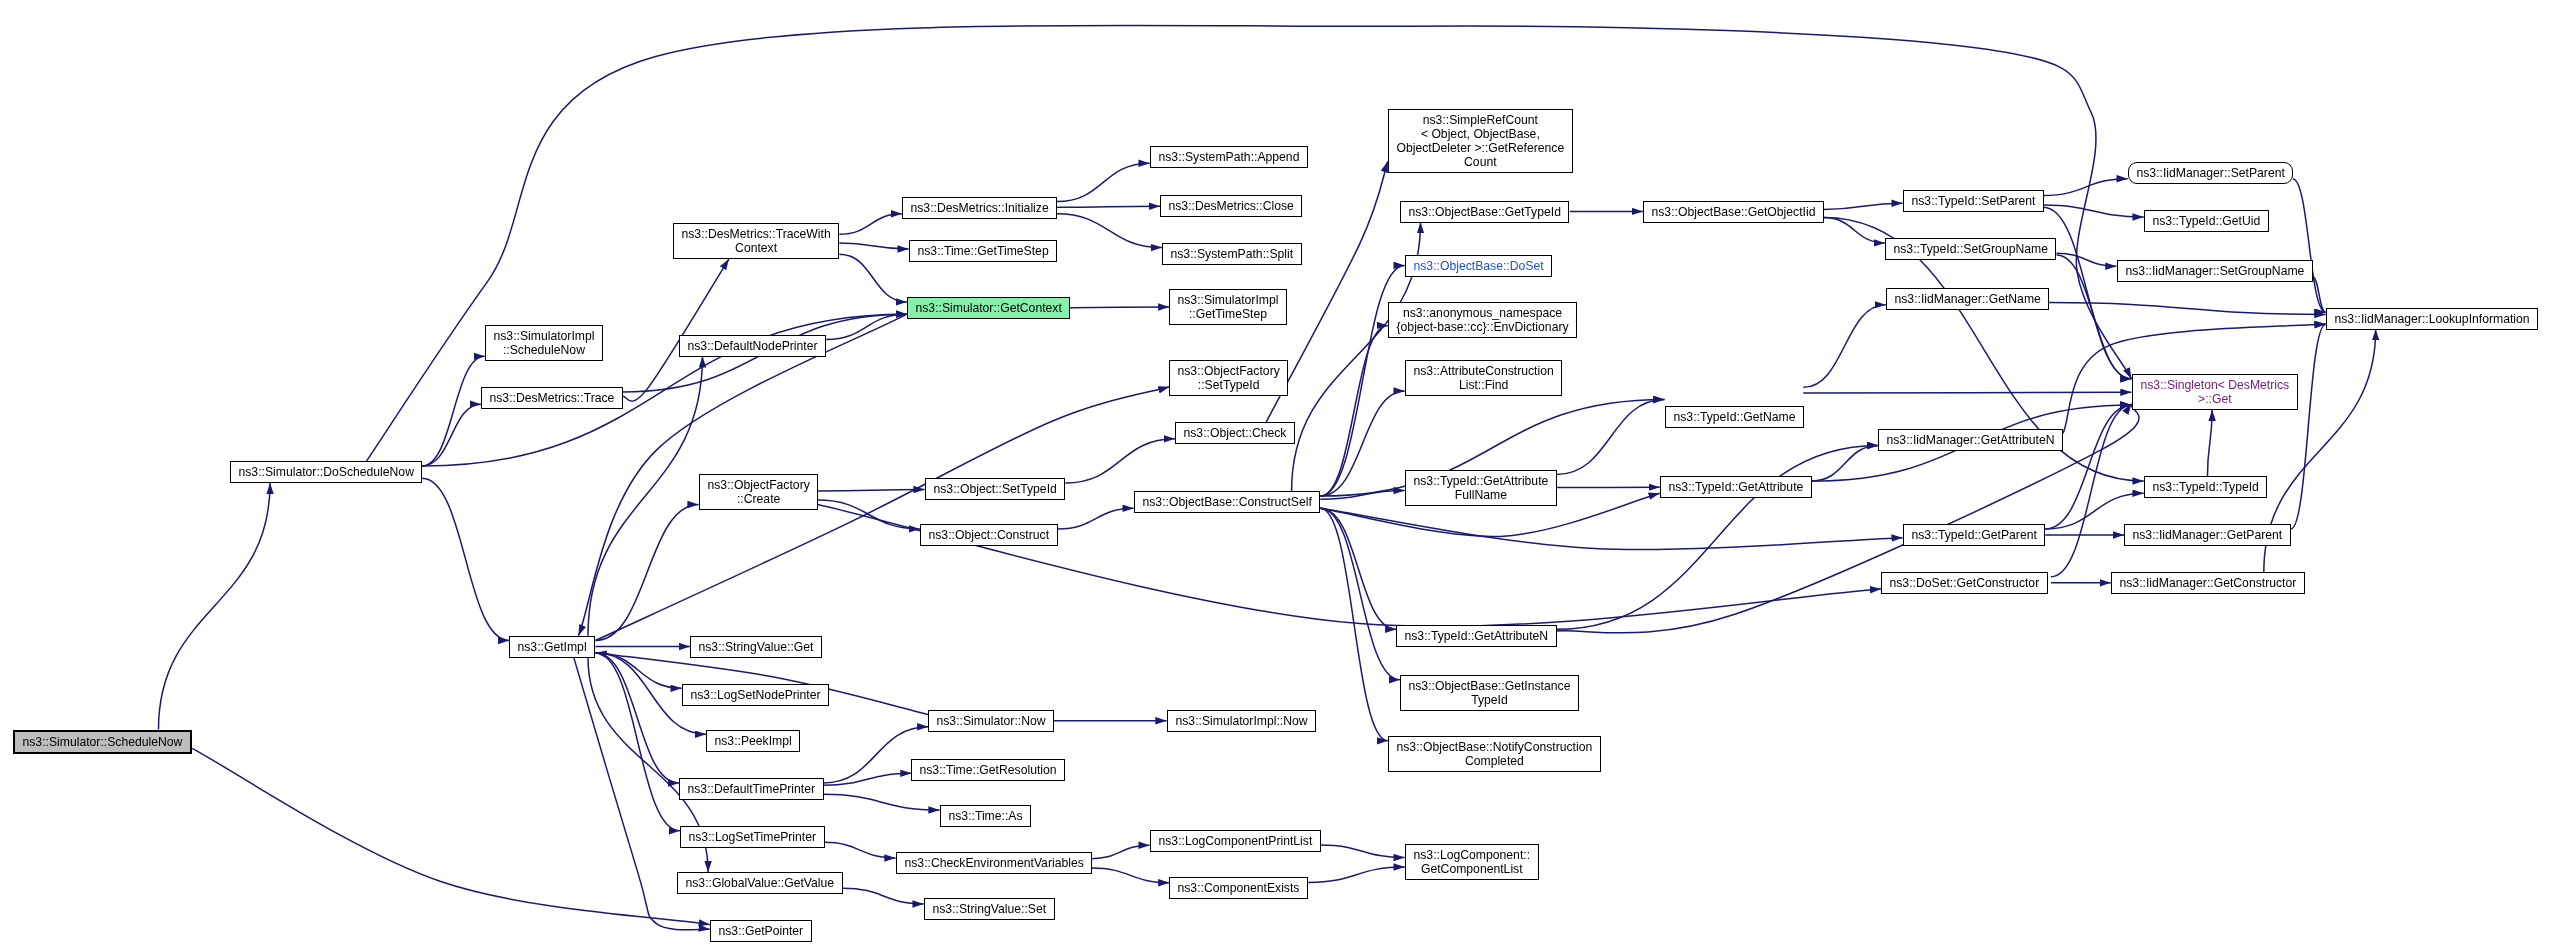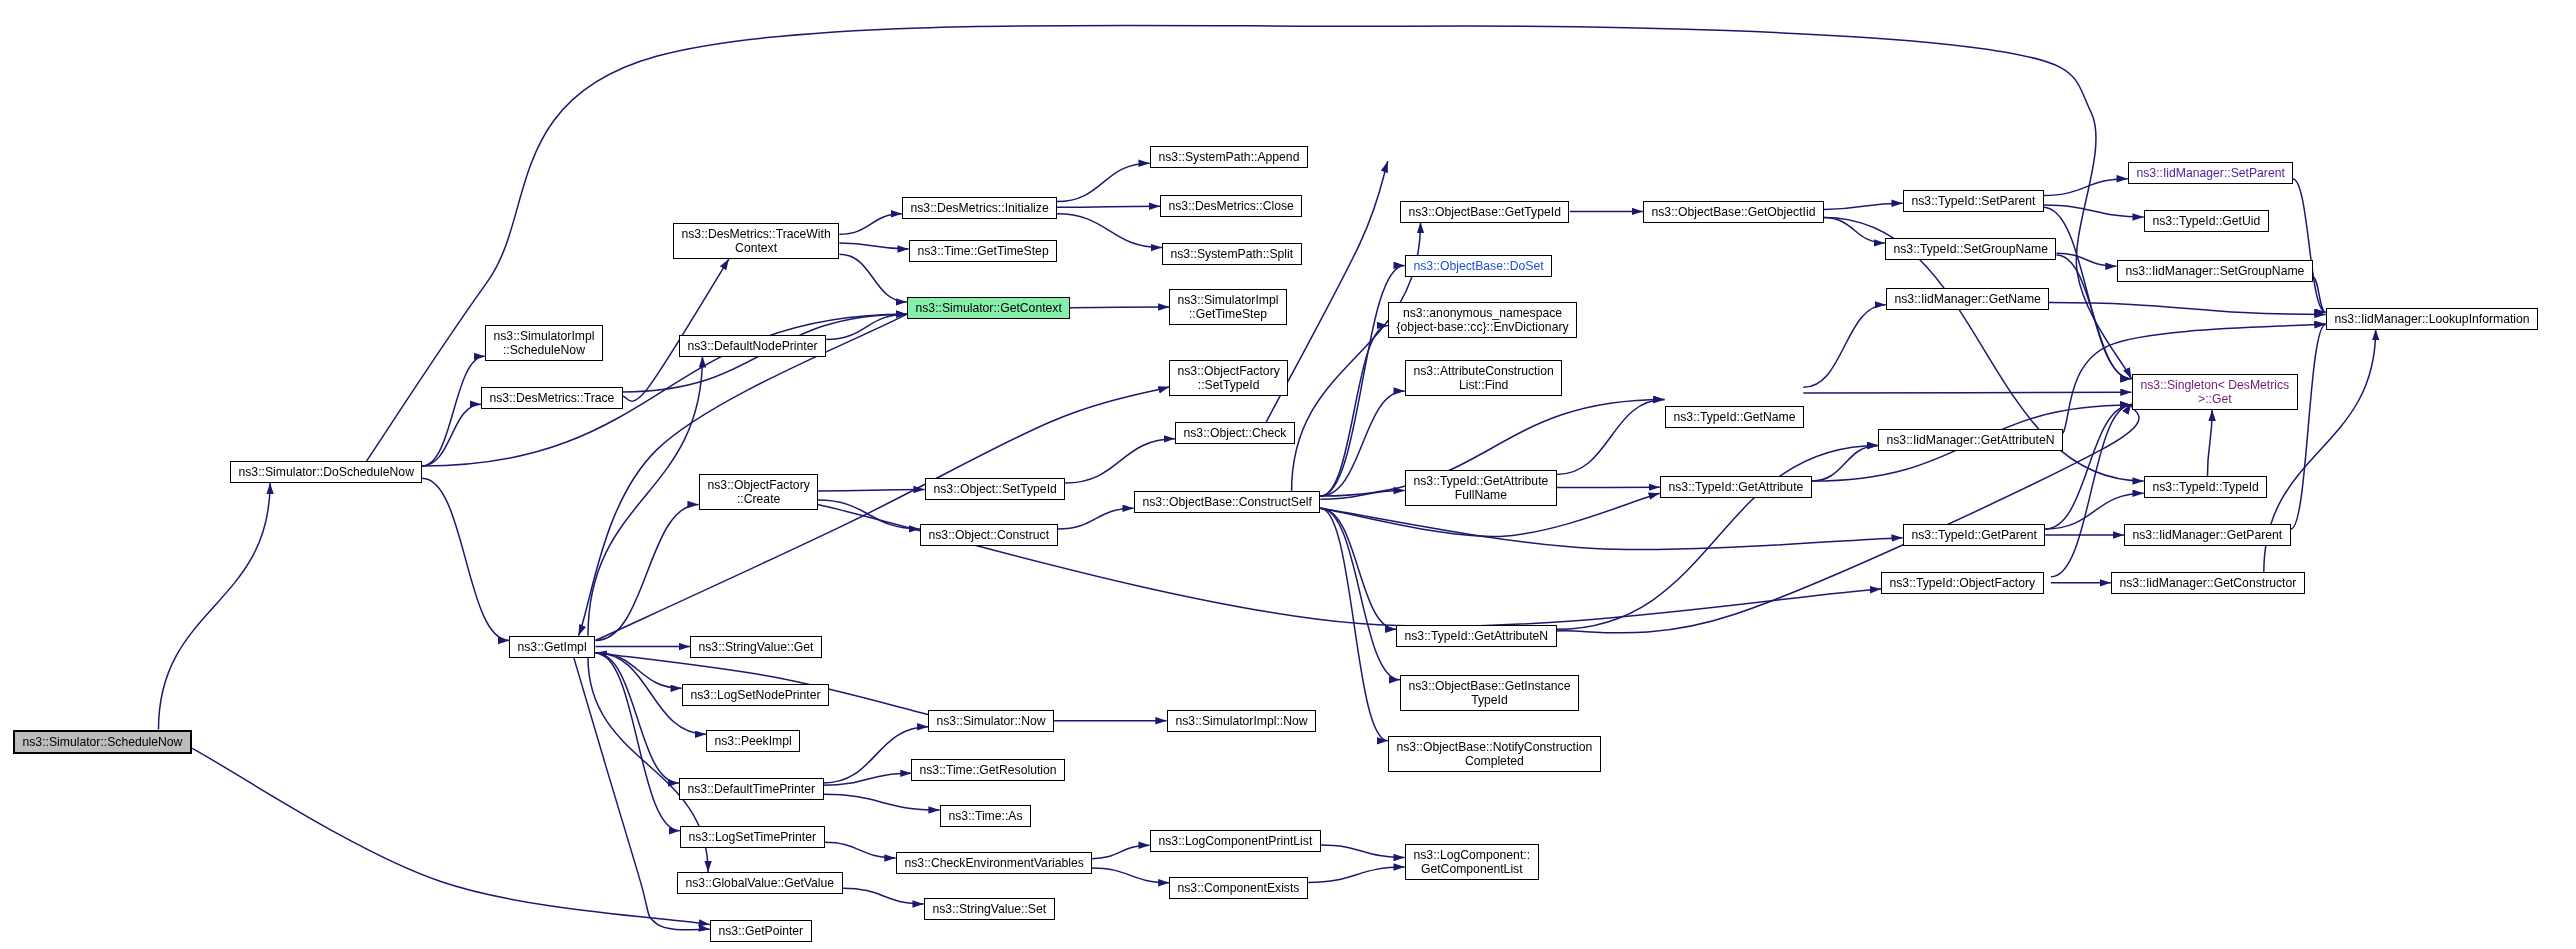--- a/index.html
+++ b/index.html
@@ -228,20 +228,26 @@
     </div>
     <div class="node" style="left: 677px; top: 872px; background: rgb(255, 255, 255); border-color: rgb(0, 0, 0); color: rgb(0, 0, 0);">
       <div class="nl">ns3::GlobalValue::GetValue</div>
     </div>
     <div class="node" style="left: 924px; top: 898px; background: rgb(255, 255, 255); border-color: rgb(0, 0, 0); color: rgb(0, 0, 0);">
       <div class="nl">ns3::StringValue::Set</div>
     </div>
     <div class="node" style="left: 710px; top: 920px; background: rgb(255, 255, 255); border-color: rgb(0, 0, 0); color: rgb(0, 0, 0);">
       <div class="nl">ns3::GetPointer</div>
     </div>
+    <div class="node" style="left: 1388px; top: 109px; background: rgb(255, 255, 255); border-color: rgb(0, 0, 0); color: rgb(0, 0, 0);">
+      <div class="nl">ns3::SimpleRefCount</div>
+      <div class="nl">&lt; Object, ObjectBase,</div>
+      <div class="nl">ObjectDeleter &gt;::GetReference</div>
+      <div class="nl">Count</div>
+    </div>
     <div class="node" style="left: 1400px; top: 201px; background: rgb(255, 255, 255); border-color: rgb(0, 0, 0); color: rgb(0, 0, 0);">
       <div class="nl">ns3::ObjectBase::GetTypeId</div>
     </div>
     <div class="node" style="left: 1405px; top: 255px; background: rgb(255, 255, 255); border-color: rgb(0, 0, 0); color: #1d4ed8;">
       <div class="nl">ns3::ObjectBase::DoSet</div>
     </div>
     <div class="node" style="left: 1388px; top: 302px; background: rgb(255, 255, 255); border-color: rgb(0, 0, 0); color: rgb(0, 0, 0);">
       <div class="nl">ns3::anonymous_namespace</div>
       <div class="nl">{object-base::cc}::EnvDictionary</div>
     </div>
@@ -282,23 +288,23 @@
     <div class="node" style="left: 1886px; top: 288px; background: rgb(255, 255, 255); border-color: rgb(0, 0, 0); color: rgb(0, 0, 0);">
       <div class="nl">ns3::IidManager::GetName</div>
     </div>
     <div class="node" style="left: 1878px; top: 429px; background: rgb(255, 255, 255); border-color: rgb(0, 0, 0); color: rgb(0, 0, 0);">
       <div class="nl">ns3::IidManager::GetAttributeN</div>
     </div>
     <div class="node" style="left: 1903px; top: 524px; background: rgb(255, 255, 255); border-color: rgb(0, 0, 0); color: rgb(0, 0, 0);">
       <div class="nl">ns3::TypeId::GetParent</div>
     </div>
     <div class="node" style="left: 1881px; top: 572px; background: rgb(255, 255, 255); border-color: rgb(0, 0, 0); color: rgb(0, 0, 0);">
-      <div class="nl">ns3::TypeId::ObjectFactory</div>
-    </div>
-    <div class="node" style="left: 2128px; top: 162px; background: rgb(255, 255, 255); border-color: rgb(0, 0, 0); color: #4c1d95;">
+      <div class="nl">ns3::DoSet::GetConstructor</div>
+    </div>
+    <div class="node" style="left: 2128px; top: 162px; background: rgb(255, 255, 255); border-color: rgb(0, 0, 0); color: #000000; border-radius: 9px;">
       <div class="nl">ns3::IidManager::SetParent</div>
     </div>
     <div class="node" style="left: 2144px; top: 210px; background: rgb(255, 255, 255); border-color: rgb(0, 0, 0); color: rgb(0, 0, 0);">
       <div class="nl">ns3::TypeId::GetUid</div>
     </div>
     <div class="node" style="left: 2117px; top: 260px; background: rgb(255, 255, 255); border-color: rgb(0, 0, 0); color: rgb(0, 0, 0);">
       <div class="nl">ns3::IidManager::SetGroupName</div>
     </div>
     <div class="node" style="left: 2132px; top: 374px; background: rgb(255, 255, 255); border-color: rgb(0, 0, 0); color: #701a75;">
       <div class="nl">ns3::Singleton&lt; DesMetrics</div>

